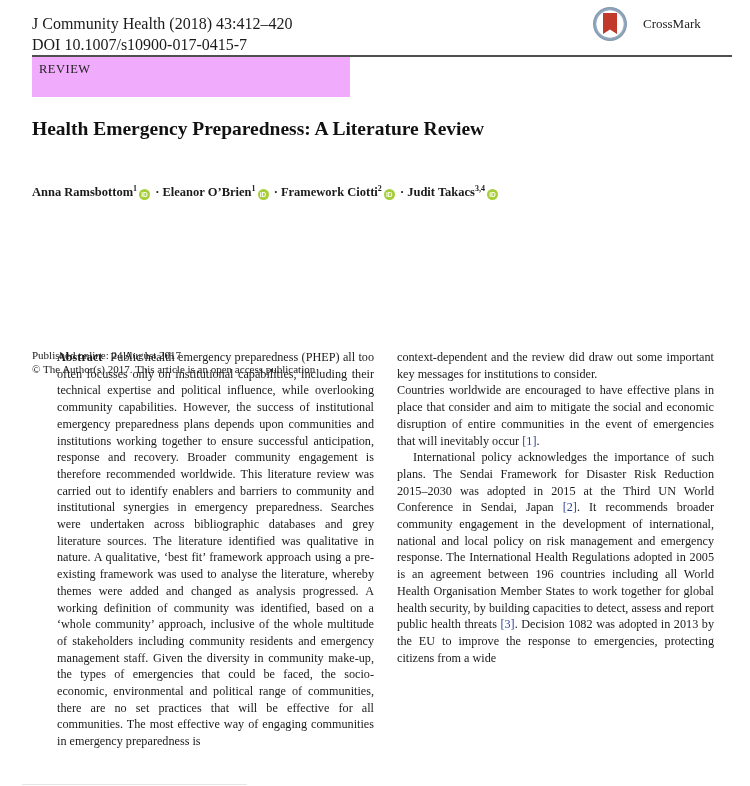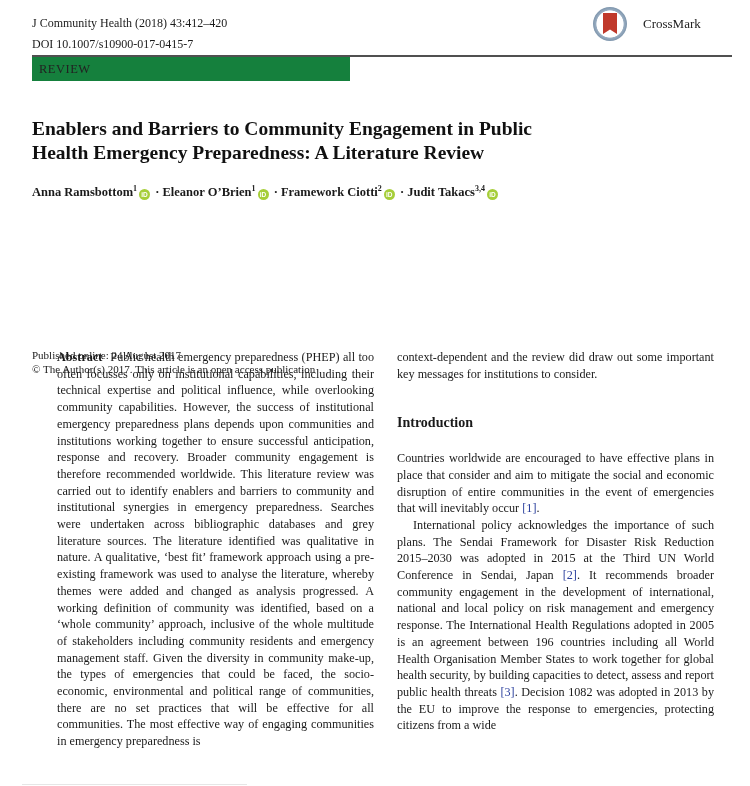--- a/index.html
+++ b/index.html
@@ -1,30 +1,30 @@
 <!DOCTYPE html>
 <html><head>
 <meta charset="utf-8">
 <style>
   html, body { margin: 0; padding: 0; background: #ffffff; }
   body { width: 750px; height: 786px; position: relative; overflow: hidden;
          font-family: "Liberation Serif", "DejaVu Serif", serif; color: #1a1a1a; }
   .abs { position: absolute; }
-  .meta { left: 32px; font-size: 12px; line-height: 15px; }
+  .meta { left: 32px; font-size: 16px; line-height: 15px; }
   #journal-line { top: 16px; }
   #doi-line { top: 37px; }
   .crossmark { left: 593px; top: 7px; display: flex; align-items: center; }
   .crossmark-logo { width: 34px; height: 34px; border-radius: 50%;
     background: radial-gradient(circle, #ffffff 55%, #9aaec2 58%, #7f96ad 70%, #c8d4df 100%);
     position: relative; }
   .crossmark-logo .ribbon { position: absolute; left: 10px; top: 6px; width: 14px; height: 21px;
     background: #c0392b; clip-path: polygon(0 0, 100% 0, 100% 100%, 50% 78%, 0 100%); }
   .crossmark-label { font-size: 13px; margin-left: 16px; color: #222; }
   .rule { left: 32px; top: 55px; width: 700px; height: 2px; background: #505050; }
-  .review-bar { left: 32px; top: 57px; width: 318px; height: 24px; background: #15803d; }
+  .review-bar { left: 32px; top: 57px; width: 318px; height: 40px; background: #f0abfc; }
   .review-bar span { position: absolute; left: 7px; top: 5px; font-size: 12.5px; letter-spacing: 0.5px; color: #222; }
   .title { left: 32px; top: 117px; width: 600px; font-weight: bold; font-size: 19.5px; line-height: 24px; color: #111; }
   .authors { left: 32px; top: 184px; font-weight: bold; font-size: 12.5px; white-space: nowrap; }
   .authors sup { font-size: 8px; vertical-align: 5px; }
   .orcid { display: inline-block; width: 11px; height: 11px; border-radius: 50%; background: #a6ce39;
     color: #fff; font-size: 6.5px; line-height: 11px; text-align: center; font-family: "Liberation Sans", sans-serif;
     font-weight: bold; vertical-align: -1px; margin: 0 2px 0 2px; }
   .pubinfo { left: 32px; top: 300px; font-size: 11px; line-height: 14px; margin-top: 48px; }
   .col { font-size: 12.2px; line-height: 16.7px; text-align: justify; margin-left: 25px; }
   .col-left { left: 32px; top: 349px; width: 317px; }
@@ -49,21 +49,20 @@
     </div>
   <span class="crossmark-label">CrossMark</span>
 </div>
 
 <div class="abs rule"></div>
 <div class="abs review-bar">
   <span>REVIEW</span>
 </div>
 
 <div class="abs title">
-  <div>Enablers and Barriers to Community Engagement in Public</div>
   <div>Health Emergency Preparedness: A Literature Review</div>
 </div>
 
 <div class="abs authors">
   <span>Anna Ramsbottom</span><sup>1</sup><span class="orcid">iD</span>
   <span>·</span>
   <span>Eleanor O’Brien</span><sup>1</sup><span class="orcid">iD</span>
   <span>·</span>
   <span>Framework Ciotti</span><sup>2</sup><span class="orcid">iD</span>
   <span>·</span>
@@ -74,18 +73,17 @@
   <div>Published online: 24 August 2017</div>
   <div>© The Author(s) 2017. This article is an open access publication</div>
 </div>
 
 <div class="abs col col-left">
   <p><span class="abs-head">Abstract</span><span>Public health emergency preparedness (PHEP) all too often focusses only on institutional capabilities, including their technical expertise and political influence, while overlooking community capabilities. However, the success of institutional emergency preparedness plans depends upon communities and institutions working together to ensure successful anticipation, response and recovery. Broader community engagement is therefore recommended worldwide. This literature review was carried out to identify enablers and barriers to community and institutional synergies in emergency preparedness. Searches were undertaken across bibliographic databases and grey literature sources. The literature identified was qualitative in nature. A qualitative, ‘best fit’ framework approach using a pre-existing framework was used to analyse the literature, whereby themes were added and changed as analysis progressed. A working definition of community was identified, based on a ‘whole community’ approach, inclusive of the whole multitude of stakeholders including community residents and emergency management staff. Given the diversity in community make-up, the types of emergencies that could be faced, the socio-economic, environmental and political range of communities, there are no set practices that will be effective for all communities. The most effective way of engaging communities in emergency preparedness is</span></p>
 </div>
 
 <div class="abs col col-right">
   <p>context-dependent and the review did draw out some important key messages for institutions to consider.</p>
-  <p class="intro-head">Introduction</p>
   <p><span>Countries worldwide are encouraged to have effective plans in place that consider and aim to mitigate the social and economic disruption of entire communities in the event of emergencies that will inevitably occur </span><span class="ref">[1]</span><span>.</span></p>
   <p class="indent"><span>International policy acknowledges the importance of such plans. The Sendai Framework for Disaster Risk Reduction 2015–2030 was adopted in 2015 at the Third UN World Conference in Sendai, Japan </span><span class="ref">[2]</span><span>. It recommends broader community engagement in the development of international, national and local policy on risk management and emergency response. The International Health Regulations adopted in 2005 is an agreement between 196 countries including all World Health Organisation Member States to work together for global health security, by building capacities to detect, assess and report public health threats </span><span class="ref">[3]</span><span>. Decision 1082 was adopted in 2013 by the EU to improve the response to emergencies, protecting citizens from a wide</span></p>
 </div>
 
 <div class="abs footer-rule"></div>
 
 </body></html>

